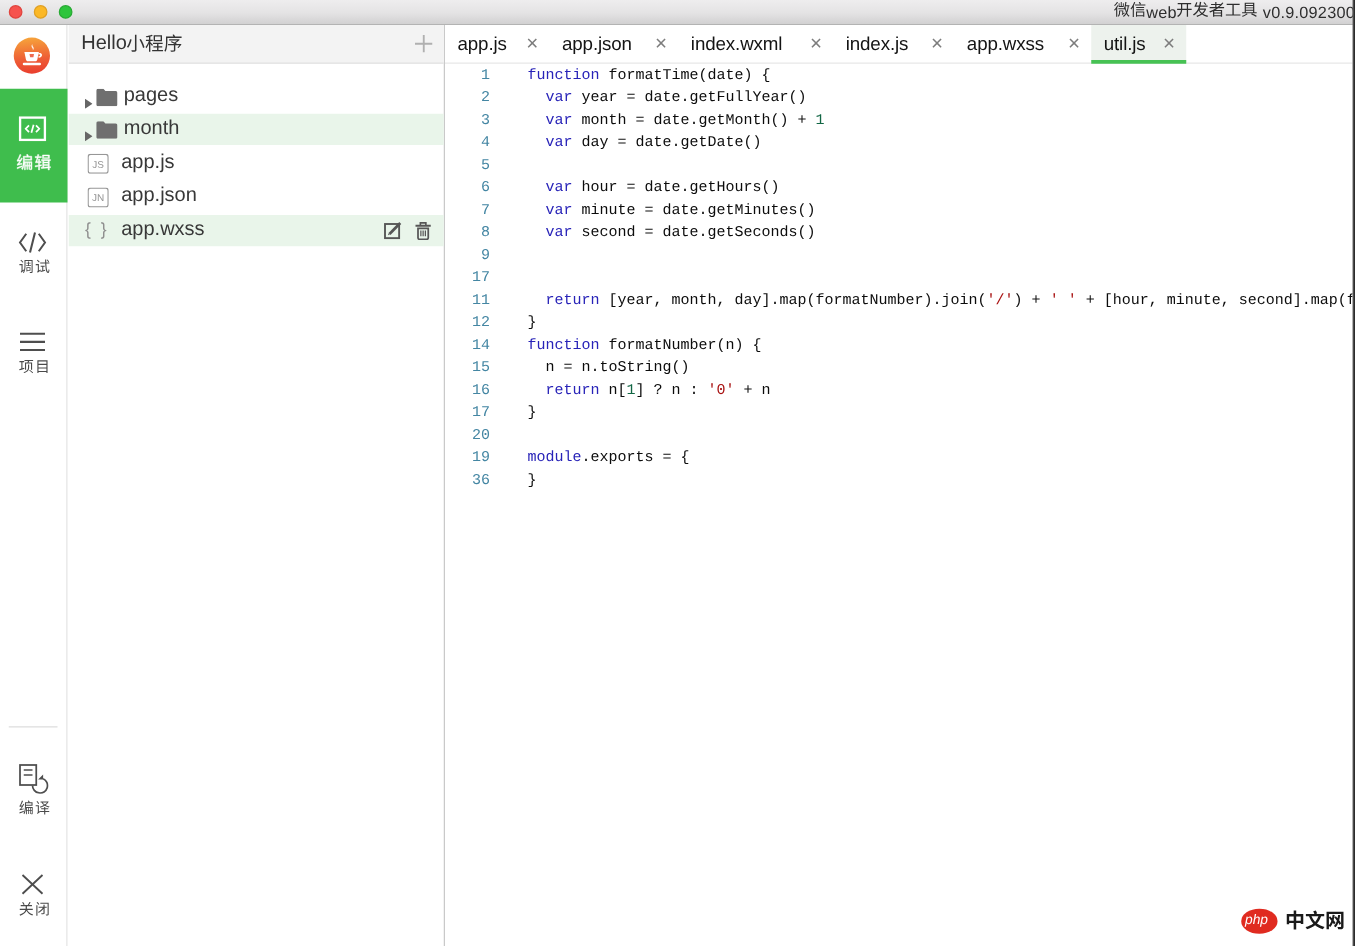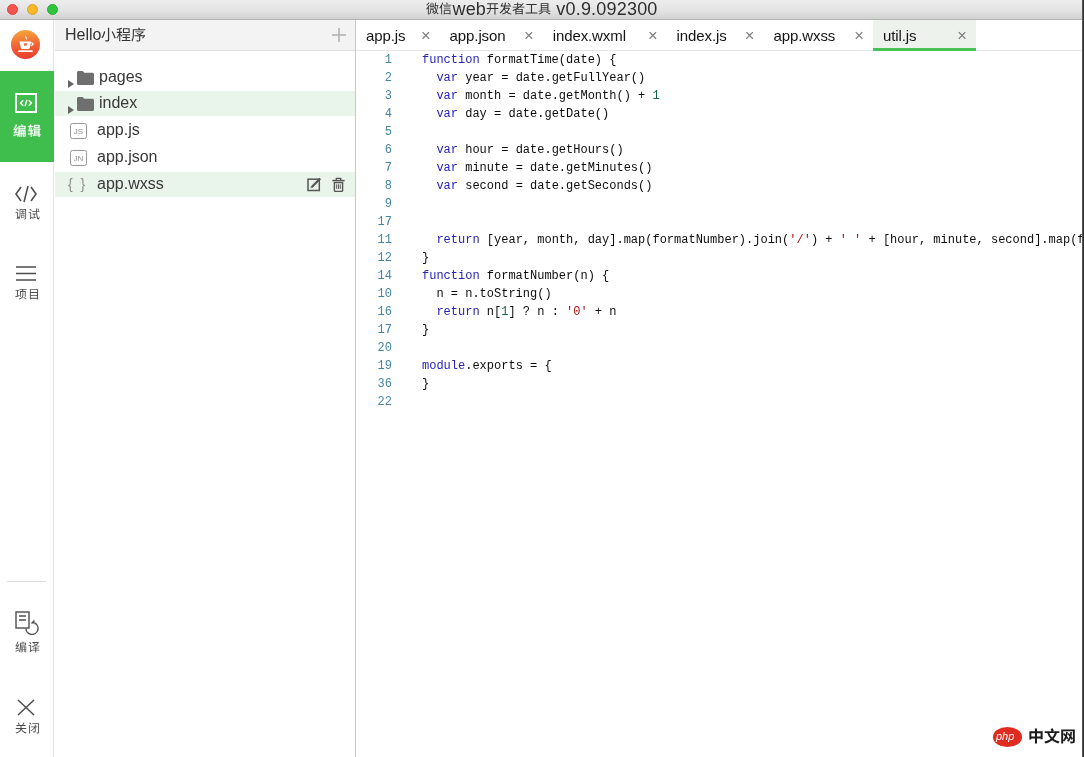--- a/index.html
+++ b/index.html
@@ -1,19 +1,19 @@
 <!DOCTYPE html>
 <html><head><meta charset="utf-8"><style>
 * {margin:0;padding:0;box-sizing:border-box}
 html,body {width:1084px;height:757px;overflow:hidden;background:#fff;font-family:"Liberation Sans",sans-serif;position:relative}
 .abs {position:absolute}
 
 #titlebar {left:0;top:0;width:1084px;height:20px;background:linear-gradient(#eeedee 0%,#e4e3e4 55%,#d2d1d2 100%);border-bottom:1px solid #b3b3b3}
 .tl {position:absolute;top:3.5px;width:11.5px;height:11.5px;border-radius:50%}
-#ttext {position:absolute;left:0;top:0;width:100%;text-align:center;font-size:18px;color:#2e2e2e;line-height:19px;letter-spacing:.2px}
+#ttext {position:absolute;left:0;top:0;width:100%;text-align:right;font-size:13px;color:#2e2e2e;line-height:19px;letter-spacing:.2px}
 
 #sidebar {left:0;top:20px;width:54px;height:737px;background:#fff;border-right:1px solid #e5e5e5}
 #avatar {position:absolute;left:11px;top:10px;width:29px;height:29px;border-radius:50%;background:linear-gradient(175deg,#f6a23b 5%,#ee5c35 60%,#e93f2e 95%)}
 #greenblk {position:absolute;left:0;top:51px;width:54px;height:91px;background:#3fbd4d}
 .sblabel {position:absolute;width:54px;text-align:center}
 
 #tree {left:55px;top:20px;width:301px;height:737px;background:#fff;border-right:1px solid #c9c9c9}
 #treehead {position:absolute;left:0;top:0;width:100%;height:30.5px;background:#f3f3f3;border-bottom:1px solid #e1e1e1}
 .trow {position:absolute;left:0;width:100%;height:25px}
 .hl {background:#e9f5ea}
@@ -185,21 +185,21 @@
         </svg></span>
     <span class="rowtext">pages</span>
   </div>
   <div class="trow hl" style="top:71.3px">
     <span style="position:absolute;left:13px;top:9px"><svg width="6" height="8" viewBox="0 0 6 8">
           <path d="M0 0 L6 4 L0 8z" fill="#666"></path>
         </svg></span>
     <span style="position:absolute;left:22px;top:6px"><svg width="17" height="14" viewBox="0 0 17 14">
           <path d="M0 1.5C0 .7.7 0 1.5 0h4.2l1.6 1.8h8.2c.8 0 1.5.7 1.5 1.5v9.2c0 .8-.7 1.5-1.5 1.5h-14C.7 14 0 13.3 0 12.5z" fill="#6f6f6f"></path>
         </svg></span>
-    <span class="rowtext">index</span>
+    <span class="rowtext">month</span>
   </div>
   <div class="trow" style="top:98.1px">
     <span style="position:absolute;left:15px;top:5px"><svg width="17" height="16" viewBox="0 0 17 16">
           <rect x=".5" y=".5" width="16" height="15" rx="2" fill="none" stroke="#979797"></rect>
           <text x="8.5" y="11" font-size="8" fill="#939393" text-anchor="middle" font-family="Liberation Sans">JS</text>
         </svg></span>
     <span class="rowtext" style="left:42px">app.js</span>
   </div>
   <div class="trow" style="top:124.9px">
     <span style="position:absolute;left:15px;top:5px"><svg width="17" height="16" viewBox="0 0 17 16">
@@ -240,46 +240,45 @@
         <span class="tx">×</span>
       </div>
 <div class="tab" style="width:96.9px">
         <span class="tn">index.js</span>
         <span class="tx">×</span>
       </div>
 <div class="tab" style="width:109.5px">
         <span class="tn">app.wxss</span>
         <span class="tx">×</span>
       </div>
-<div class="tab active" style="width:103px">
+<div class="tab active" style="width:76px">
         <span class="tn">util.js</span>
         <span class="tx">×</span>
       </div>
   </div>
   <div id="code">
 <div class="cl"><span class="ln">1</span><span class="ct"><i class="k">function</i> formatTime(date) {</span></div>
 <div class="cl"><span class="ln">2</span><span class="ct">  <i class="k">var</i> year = date.getFullYear()</span></div>
 <div class="cl"><span class="ln">3</span><span class="ct">  <i class="k">var</i> month = date.getMonth() + <i class="n">1</i></span></div>
 <div class="cl"><span class="ln">4</span><span class="ct">  <i class="k">var</i> day = date.getDate()</span></div>
 <div class="cl"><span class="ln">5</span><span class="ct"></span></div>
 <div class="cl"><span class="ln">6</span><span class="ct">  <i class="k">var</i> hour = date.getHours()</span></div>
 <div class="cl"><span class="ln">7</span><span class="ct">  <i class="k">var</i> minute = date.getMinutes()</span></div>
 <div class="cl"><span class="ln">8</span><span class="ct">  <i class="k">var</i> second = date.getSeconds()</span></div>
 <div class="cl"><span class="ln">9</span><span class="ct"></span></div>
 <div class="cl"><span class="ln">17</span><span class="ct"></span></div>
 <div class="cl"><span class="ln">11</span><span class="ct">  <i class="k">return</i> [year, month, day].map(formatNumber).join(<i class="s">'/'</i>) + <i class="s">' '</i> + [hour, minute, second].map(formatNumber).join()</span></div>
 <div class="cl"><span class="ln">12</span><span class="ct">}</span></div>
 <div class="cl"><span class="ln">14</span><span class="ct"><i class="k">function</i> formatNumber(n) {</span></div>
-<div class="cl"><span class="ln">10</span><span class="ct">  n = n.toString()</span></div>
+<div class="cl"><span class="ln">15</span><span class="ct">  n = n.toString()</span></div>
 <div class="cl"><span class="ln">16</span><span class="ct">  <i class="k">return</i> n[<i class="n">1</i>] ? n : <i class="s">'0'</i> + n</span></div>
 <div class="cl"><span class="ln">17</span><span class="ct">}</span></div>
 <div class="cl"><span class="ln">20</span><span class="ct"></span></div>
 <div class="cl"><span class="ln">19</span><span class="ct"><i class="k">module</i>.exports = {</span></div>
 <div class="cl"><span class="ln">36</span><span class="ct">}</span></div>
-<div class="cl"><span class="ln">22</span><span class="ct"></span></div>
   </div>
 </div>
 
 <div class="abs" style="left:993px;top:727px;width:29px;height:19.5px;border-radius:50%;background:#e02b20">
   <span style="position:absolute;left:3px;top:2.5px;font-size:11px;font-weight:normal;font-style:italic;color:#fff;font-family:'Liberation Sans'">php</span>
 </div>
 <span class="abs" style="left:1028px;top:728px"><svg class="cjk" width="48.0" height="16" viewBox="0 -14.08 48.0 16">
       <g fill="#1a1a1a" transform="scale(0.01600 -0.01600)">
         <use href="#b4e2d" transform="translate(0.0 0)"></use>
         <use href="#b6587" transform="translate(1000.0 0)"></use>

